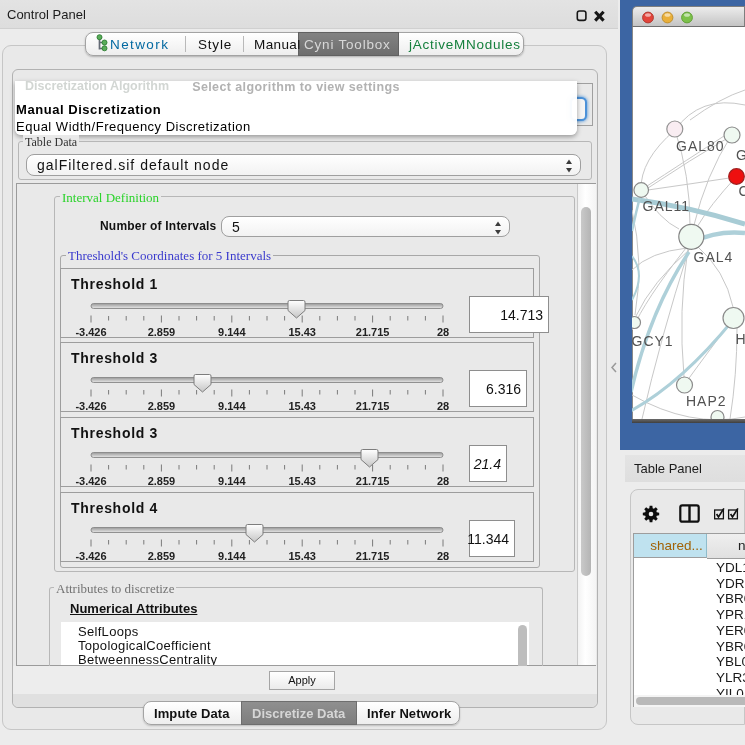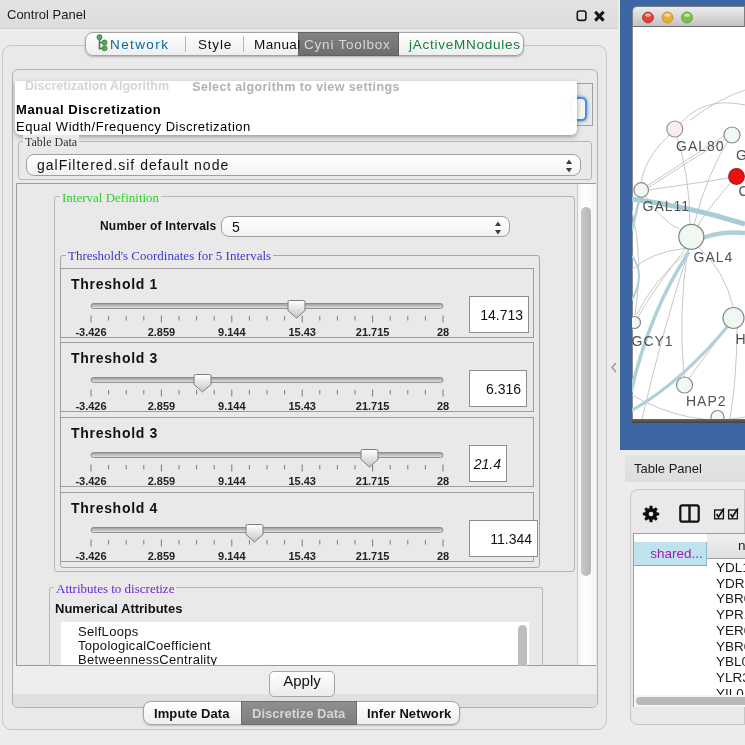--- a/index.html
+++ b/index.html
@@ -131,21 +131,21 @@
   <g font-family="Liberation Sans,sans-serif" font-size="11" font-weight="bold" fill="#222" text-anchor="middle">
       <text x="91" y="44">-3.426</text>
       <text x="161.4" y="44">2.859</text>
       <text x="231.8" y="44">9.144</text>
       <text x="302.2" y="44">15.43</text>
       <text x="372.6" y="44">21.715</text>
       <text x="443" y="44">28</text>
     </g>
   <path d="M289.5 8.5 h14 a1.5 1.5 0 0 1 1.5 1.5 v8.5 l-8.5 7.5 l-8.5 -7.5 v-8.5 a1.5 1.5 0 0 1 1.5 -1.5 z" fill="url(#thg268)" stroke="#7d7d7d" stroke-width="1"></path>
 </svg>
-<div class="vbox" style="left:469px;top:296px;width:60px;height:37px;">
+<div class="vbox" style="left:469px;top:296px;width:80px;height:37px;">
     <span>14.713</span>
   </div>
 <div class="tbox" style="left:60px;top:342px;width:474px;height:70px;"></div>
 <div class="tht" style="left:71px;top:350px;">Threshold 3</div>
 <svg class="abs" style="left:60px;top:366px;" width="474" height="46" viewBox="60 0 474 46">
   <defs>
       <linearGradient id="thg342" x1="0" y1="0" x2="0" y2="1">
     <stop offset="0" stop-color="#ffffff"></stop>
         <stop offset="1" stop-color="#c6c6c6"></stop>
       </linearGradient>
@@ -284,36 +284,36 @@
   <g font-family="Liberation Sans,sans-serif" font-size="11" font-weight="bold" fill="#222" text-anchor="middle">
       <text x="91" y="44">-3.426</text>
       <text x="161.4" y="44">2.859</text>
       <text x="231.8" y="44">9.144</text>
       <text x="302.2" y="44">15.43</text>
       <text x="372.6" y="44">21.715</text>
       <text x="443" y="44">28</text>
     </g>
   <path d="M247.5 8.5 h14 a1.5 1.5 0 0 1 1.5 1.5 v8.5 l-8.5 7.5 l-8.5 -7.5 v-8.5 a1.5 1.5 0 0 1 1.5 -1.5 z" fill="url(#thg492)" stroke="#7d7d7d" stroke-width="1"></path>
 </svg>
-<div class="vbox" style="left:469px;top:520px;width:69px;height:37px;">
+<div class="vbox" style="left:469px;top:520px;width:46px;height:37px;">
     <span>11.344</span>
   </div>
 
 <div class="gbox" style="left:49px;top:587px;width:494px;height:90px;border-bottom:none;"></div>
-<div class="grouptitle" style="left:54px;top:581px;color:#6d28d9;font-size:13px;">Attributes to discretize</div>
-<div class="ttl" style="left:55px;top:601px;">Numerical Attributes</div>
+<div class="grouptitle" style="left:54px;top:581px;color:#737373;font-size:13px;">Attributes to discretize</div>
+<div class="ttl" style="left:70px;top:601px;text-decoration:underline;">Numerical Attributes</div>
 <div class="abs" style="left:61px;top:622px;width:454px;height:43px;background:#fff;overflow:hidden;">
   <div style="font-size:13px;letter-spacing:0.3px;color:#111;padding:3px 0 0 17px;line-height:14px;">SelfLoops<br>TopologicalCoefficient<br>BetweennessCentrality</div>
 </div>
 <div class="abs" style="left:515px;top:622px;width:14px;height:43px;background:#fff;"></div>
 <div class="abs" style="left:518px;top:625px;width:9px;height:41px;background:#bdbdbd;border-radius:5px 5px 0 0;"></div>
 
 <div class="abs" style="left:13px;top:666px;width:584px;height:28px;background:#ededed;"></div>
 <div class="abs" style="left:13px;top:694px;width:584px;height:13px;background:#e0e0e0;border-radius:0 0 6px 6px;"></div>
-<div class="abs" style="left:269px;top:671px;width:66px;height:26px;background:linear-gradient(#ffffff,#ebebeb);border:1px solid #a5a5a5;border-radius:5px;box-sizing:border-box;text-align:center;font-size:15px;color:#111;line-height:17px;">Apply</div>
+<div class="abs" style="left:269px;top:671px;width:66px;height:19px;background:linear-gradient(#ffffff,#ebebeb);border:1px solid #a5a5a5;border-radius:0;box-sizing:border-box;text-align:center;font-size:11px;color:#111;line-height:17px;">Apply</div>
 
 <div class="abs" style="left:143px;top:701px;width:317px;height:24px;background:linear-gradient(#ffffff,#eeeeee);border:1px solid #a3a3a3;border-radius:8px;box-shadow:0 1px 2px rgba(0,0,0,0.2);box-sizing:border-box;"></div>
 <div class="abs" style="left:241px;top:701px;width:116px;height:24px;background:linear-gradient(#8f8f8f,#7e7e7e);border:1px solid #6e6e6e;box-sizing:border-box;"></div>
 <div class="abs" style="left:154px;top:706px;font-size:13px;letter-spacing:0.1px;color:#111;font-weight:bold;">Impute Data</div>
 <div class="abs" style="left:252px;top:706px;font-size:13px;letter-spacing:0px;color:#d6d6d6;font-weight:bold;">Discretize Data</div>
 <div class="abs" style="left:367px;top:706px;font-size:13px;letter-spacing:0.1px;color:#111;font-weight:bold;">Infer Network</div>
 
 <div class="abs" style="left:620px;top:0;width:125px;height:450px;background:#3c65a3;"></div>
 
 <div class="abs" style="left:632px;top:6px;width:113px;height:21px;background:linear-gradient(#ececec,#c4c4c4);border:1px solid #7e7e7e;border-bottom:1px solid #6f6f6f;border-radius:5px 0 0 0;box-sizing:border-box;"></div>
@@ -402,19 +402,19 @@
   <line x1="10.5" y1="2" x2="10.5" y2="17" stroke="#111" stroke-width="2.4"></line>
 </svg>
 <svg class="abs" style="left:714px;top:507px;" width="26" height="13" viewBox="0 0 26 13">
   <rect x="0.6" y="3" width="8.8" height="8.8" fill="none" stroke="#111" stroke-width="1.3"></rect>
   <path d="M2.6 7 L4.5 10 L9.9 1.4" fill="none" stroke="#111" stroke-width="1.7"></path>
   <rect x="14.6" y="3" width="8.8" height="8.8" fill="none" stroke="#111" stroke-width="1.3"></rect>
   <path d="M16.6 7 L18.5 10 L23.9 1.4" fill="none" stroke="#111" stroke-width="1.7"></path>
 </svg>
 
 <div class="abs" style="left:633px;top:533px;width:112px;height:174px;background:#fff;border:1px solid #9d9d9d;border-right:none;box-sizing:border-box;"></div>
-<div class="abs" style="left:634px;top:534px;width:73px;height:24px;background:#bfe2ef;border-right:1px solid #8fbccb;border-bottom:1px solid #9d9d9d;box-sizing:border-box;text-align:center;text-indent:13px;font-size:13.5px;color:#a21caf;line-height:24px;margin-top:8px;">shared...</div>
+<div class="abs" style="left:634px;top:534px;width:73px;height:24px;background:#bfe2ef;border-right:1px solid #8fbccb;border-bottom:1px solid #9d9d9d;box-sizing:border-box;text-align:center;text-indent:13px;font-size:13.5px;color:#a16207;line-height:24px;">shared...</div>
 <div class="abs" style="left:707px;top:534px;width:38px;height:24px;background:linear-gradient(#efefef,#e0e0e0);border-bottom:1px solid #9d9d9d;box-sizing:content-box;font-size:13.5px;color:#222;line-height:24px;padding-left:31px;">n</div>
 <div class="abs" style="left:634px;top:558px;width:111px;height:138px;overflow:hidden;">
   <div style="font-size:13.5px;color:#1a1a1a;line-height:15.7px;position:absolute;left:82px;top:2px;">YDL1<br>YDR2<br>YBR0<br>YPR1<br>YER0<br>YBR0<br>YBL0<br>YLR3<br>YIL0</div>
 </div>
 <div class="abs" style="left:634px;top:695px;width:111px;height:12px;background:#f4f4f4;"></div>
 <div class="abs" style="left:636px;top:697px;width:109px;height:8px;background:#b9b9b9;border-radius:4px 0 0 4px;"></div>
 
 </body></html>

